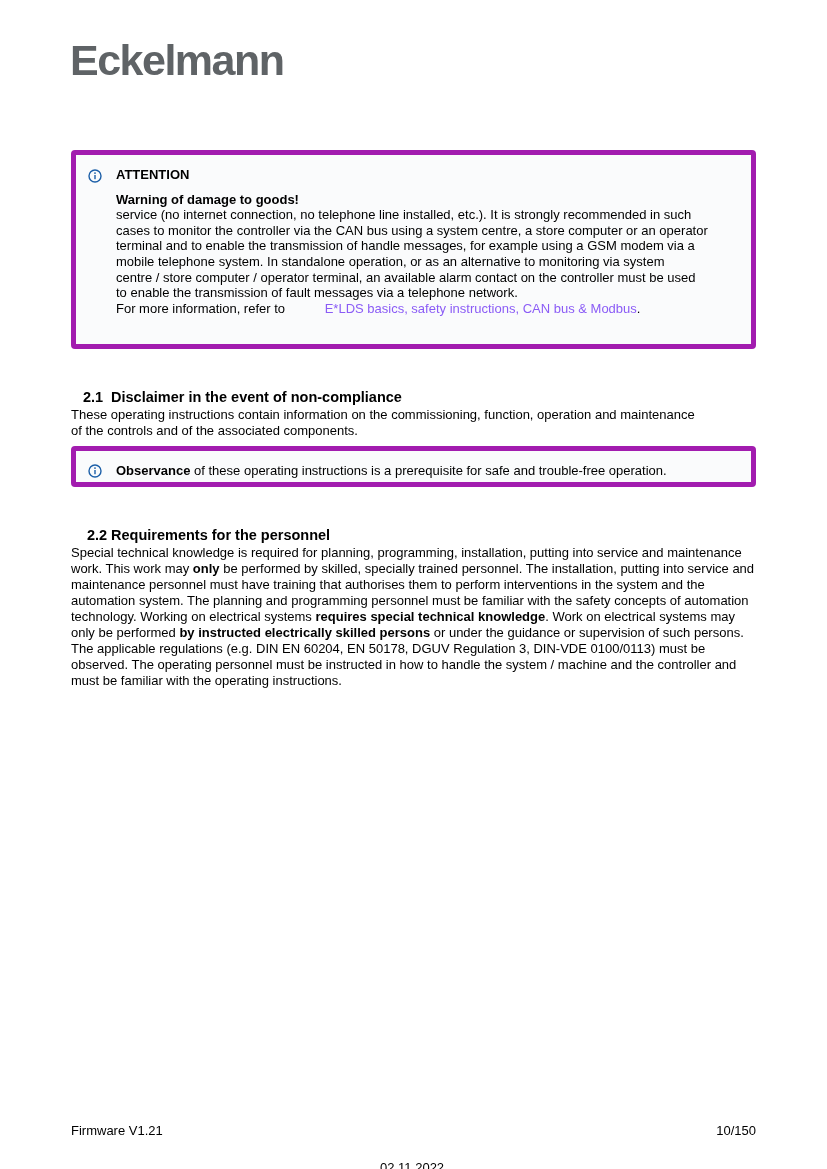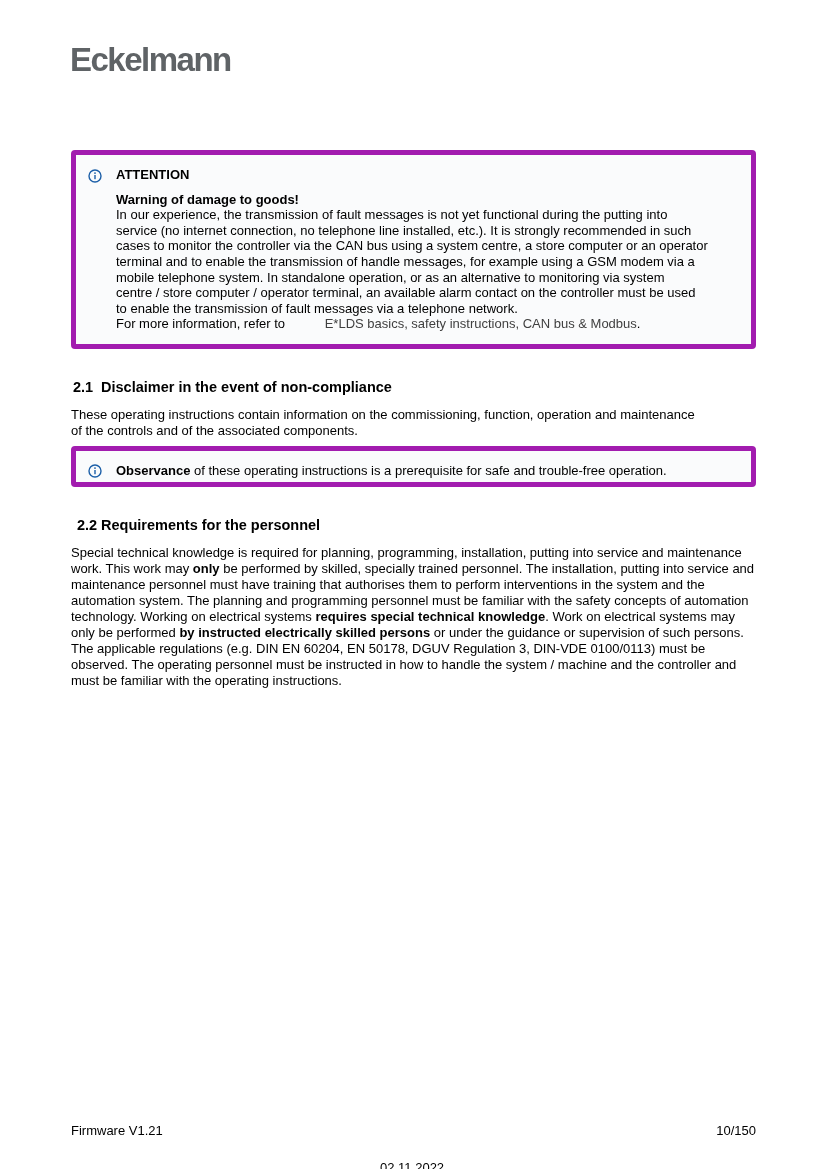--- a/index.html
+++ b/index.html
@@ -1,32 +1,32 @@
 <!DOCTYPE html>
 <html><head>
 <meta charset="utf-8">
 <style>
   html, body { margin:0; padding:0; background:#ffffff; }
   body { width:827px; height:1169px; position:relative; overflow:hidden;
          font-family:"Liberation Sans", sans-serif; color:#000; }
   .logo { position:absolute; left:70px; top:40px; font-family:"Liberation Sans", sans-serif;
-          font-weight:700; font-size:33px; letter-spacing:-1.5px; color:#5f6366; line-height:40px; }
+          font-weight:700; font-size:43px; letter-spacing:-1.5px; color:#5f6366; line-height:40px; }
   .notice { position:absolute; left:71px; border:5px solid #a21caf; border-radius:4px;
             background:#fafbfc; box-sizing:border-box; width:685px; }
   .notice .icon { position:absolute; left:12px; width:14px; height:14px; }
   .notice-1 { top:150px; height:199px; }
   .notice-1 .icon { top:14px; }
   .notice-1 .content { position:absolute; left:40px; top:12px; right:10px; font-size:13px; line-height:15.6px; }
   .notice-1 .title { font-weight:700; margin-bottom:9px; }
   .notice-1 .subtitle { font-weight:700; }
-  .link { color:#404040;padding-left:36px; }
+  .link { color:#8b5cf6;padding-left:36px; }
   .notice-2 { top:446px; height:41px; }
   .notice-2 .icon { top:13px; }
   .notice-2 .content { position:absolute; left:40px; top:12px; font-size:13px; line-height:15.6px; }
-  h2 { position:absolute; left:71px; margin:2px; font-size:14.5px; font-weight:700; line-height:17px; }
+  h2 { position:absolute; left:71px; margin:12px; font-size:14.5px; font-weight:700; line-height:17px; }
   .h-21 { top:377px; }
   .h-22 { top:515px;text-align:center; }
   .h-num { display:inline-block; width:28px; }
   .para { position:absolute; left:71px; width:690px; font-size:13px; line-height:16px; margin:0; }
   .p-21 { top:407px; }
   .p-22 { top:545px; }
   b { font-weight:700; }
   .footer { position:absolute; top:1123px; font-size:13px; line-height:16px;text-align:center; }
   .f-left { left:71px; }
   .f-center { left:380px;margin-top:37px; }
@@ -41,21 +41,20 @@
   <span class="icon">
     <svg width="14" height="14" viewBox="0 0 14 14">
         <circle cx="7" cy="7" r="6" fill="none" stroke="#1c5fa8" stroke-width="1.4"></circle>
         <rect x="6.3" y="6" width="1.4" height="4.2" fill="#1c5fa8"></rect>
         <circle cx="7" cy="4.1" r="0.9" fill="#1c5fa8"></circle>
       </svg>
   </span>
   <div class="content">
     <div class="title">ATTENTION</div>
     <div class="subtitle">Warning of damage to goods!</div>
-    <div>In our experience, the transmission of fault messages is not yet functional during the putting into</div>
     <div>service (no internet connection, no telephone line installed, etc.). It is strongly recommended in such</div>
     <div>cases to monitor the controller via the CAN bus using a system centre, a store computer or an operator</div>
     <div>terminal and to enable the transmission of handle messages, for example using a GSM modem via a</div>
     <div>mobile telephone system. In standalone operation, or as an alternative to monitoring via system</div>
     <div>centre / store computer / operator terminal, an available alarm contact on the controller must be used</div>
     <div>to enable the transmission of fault messages via a telephone network.</div>
     <div><span>For more information, refer to </span><span class="link">E*LDS basics, safety instructions, CAN bus &amp; Modbus</span><span>.</span></div>
   </div>
 </div>
 

